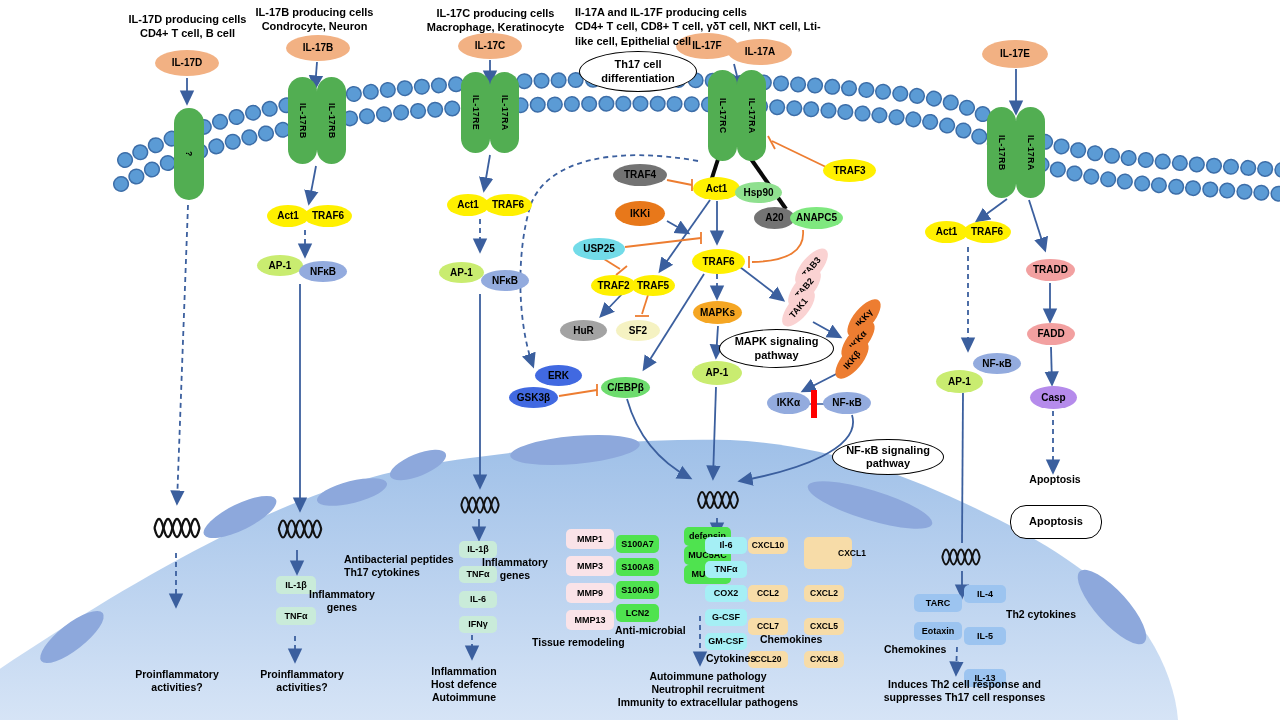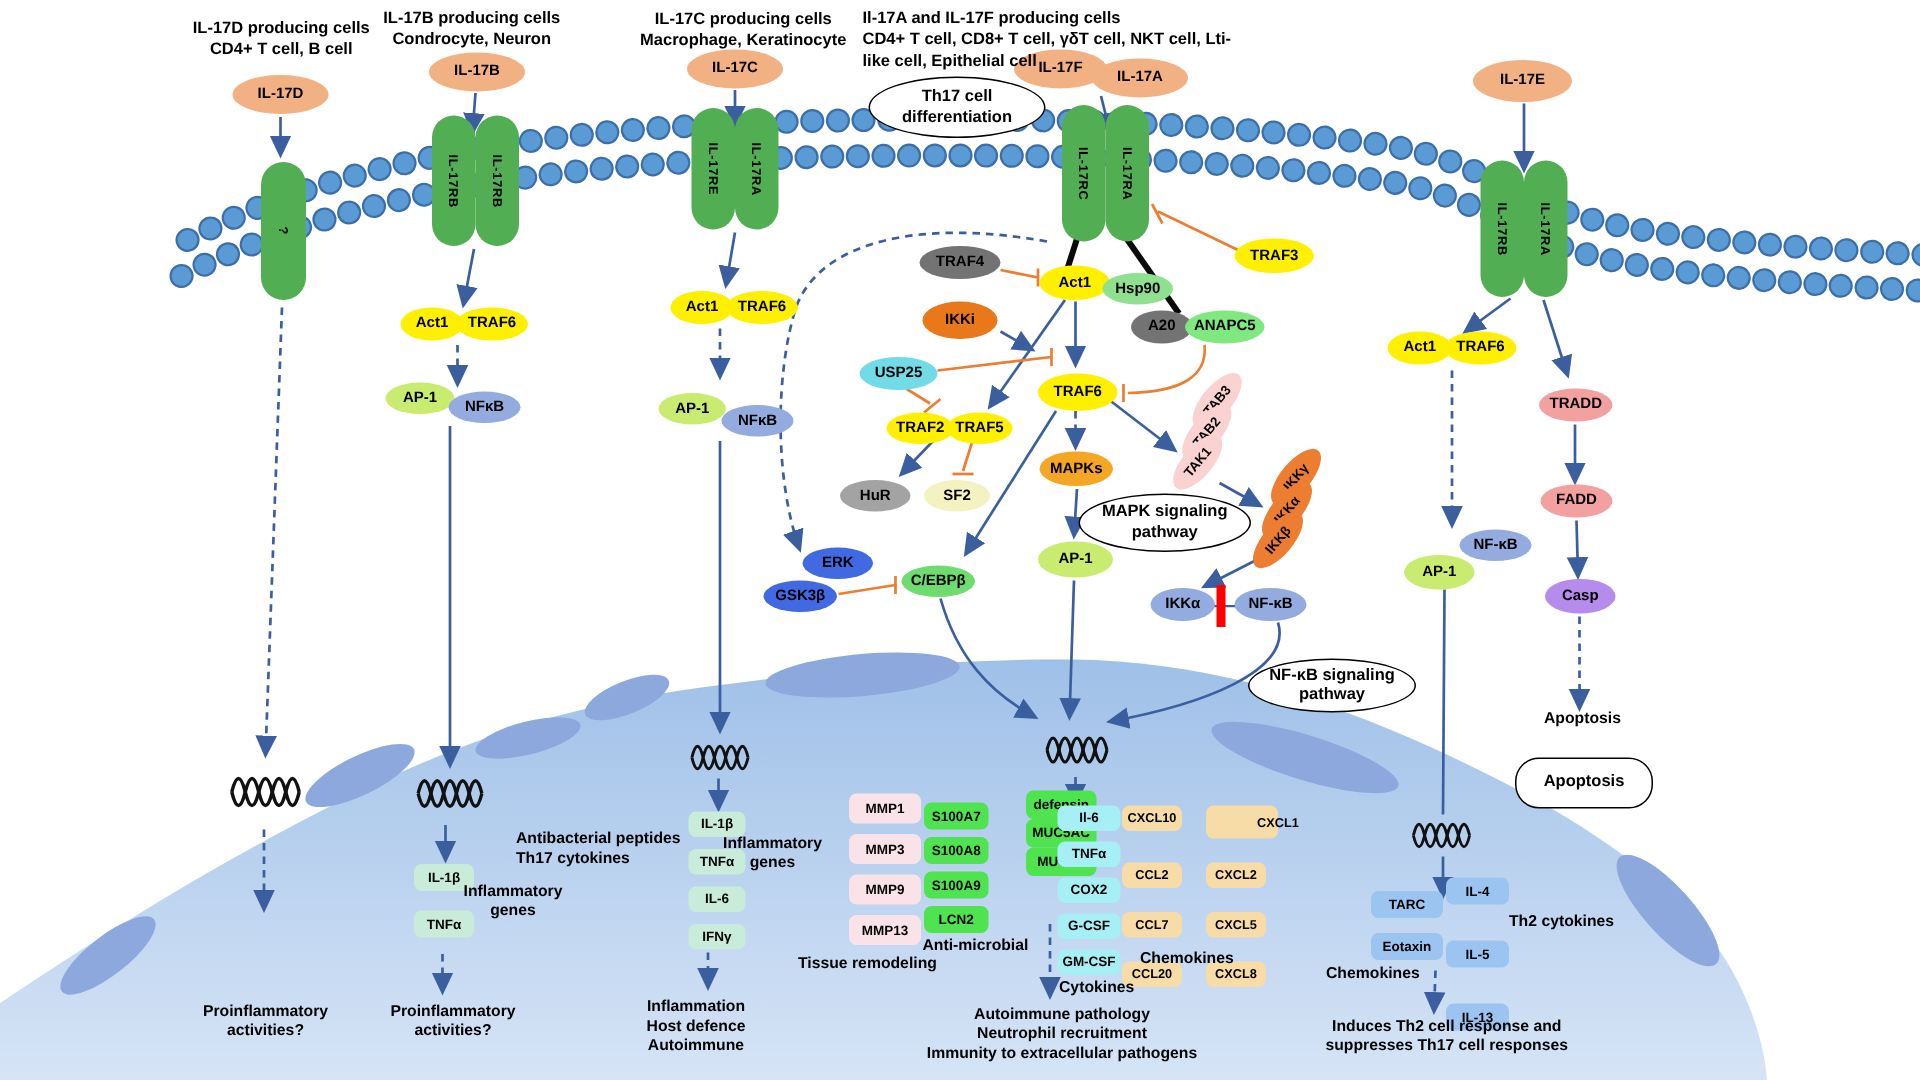--- a/index.html
+++ b/index.html
@@ -261,21 +261,21 @@
     </div>
 <div class="col" style="left:705px;top:537px;width:42px;gap:7px;">
       <div class="gb g-cyan" style="height:17px;">Il-6</div>
       <div class="gb g-cyan" style="height:17px;">TNFα</div>
       <div class="gb g-cyan" style="height:17px;">COX2</div>
       <div class="gb g-cyan" style="height:17px;">G-CSF</div>
       <div class="gb g-cyan" style="height:17px;">GM-CSF</div>
     </div>
 <div class="grid2" style="left:748px;top:537px;">
       <div class="gb g-tan" style="height:17px;font-size:8.5px;">CXCL10</div>
-      <div class="gb g-tan" style="height:22px;font-size:8.5px;padding-left:48px;">CXCL1</div>
+      <div class="gb g-tan" style="height:32px;font-size:8.5px;padding-left:48px;">CXCL1</div>
       <div class="gb g-tan" style="height:17px;font-size:8.5px;">CCL2</div>
       <div class="gb g-tan" style="height:17px;font-size:8.5px;">CXCL2</div>
       <div class="gb g-tan" style="height:17px;font-size:8.5px;">CCL7</div>
       <div class="gb g-tan" style="height:17px;font-size:8.5px;">CXCL5</div>
       <div class="gb g-tan" style="height:17px;font-size:8.5px;">CCL20</div>
       <div class="gb g-tan" style="height:17px;font-size:8.5px;">CXCL8</div>
     </div>
 <div class="col" style="left:276px;top:576px;width:40px;gap:13px;">
       <div class="gb g-mint" style="height:18px;">IL-1β</div>
       <div class="gb g-mint" style="height:18px;">TNFα</div>

